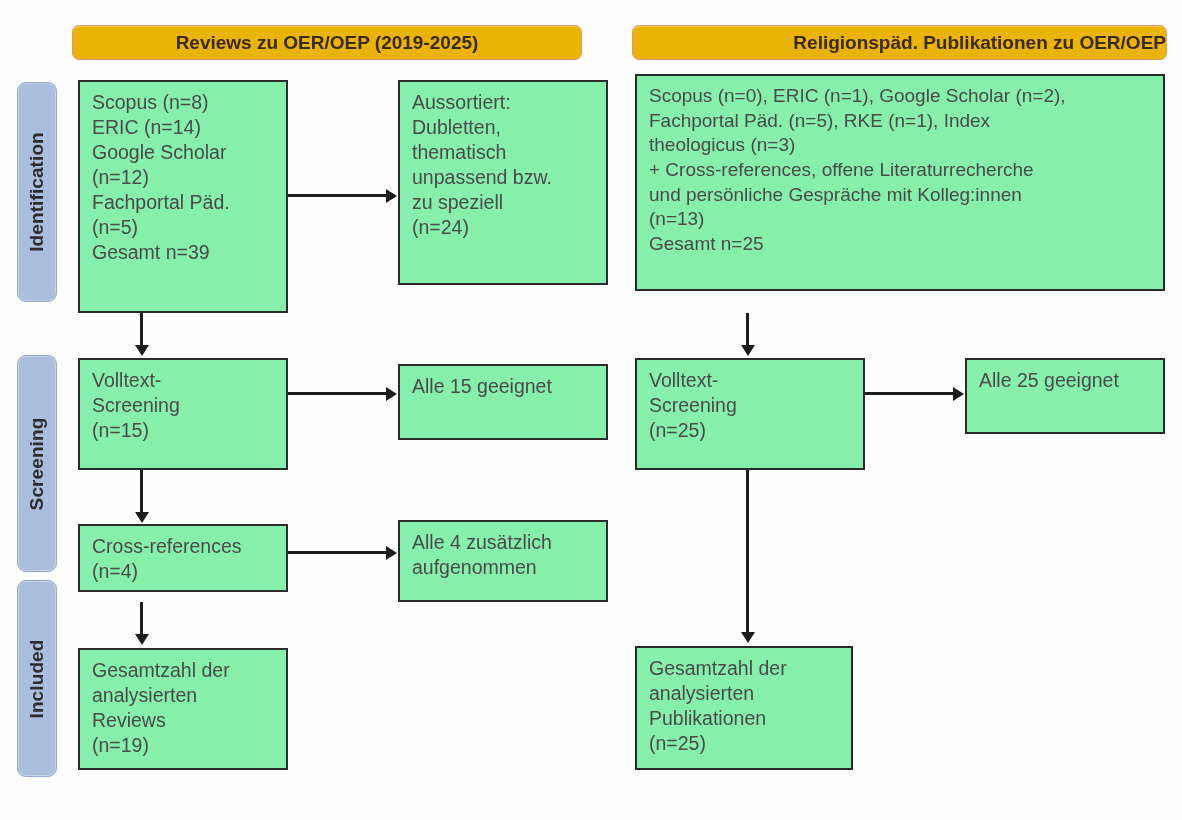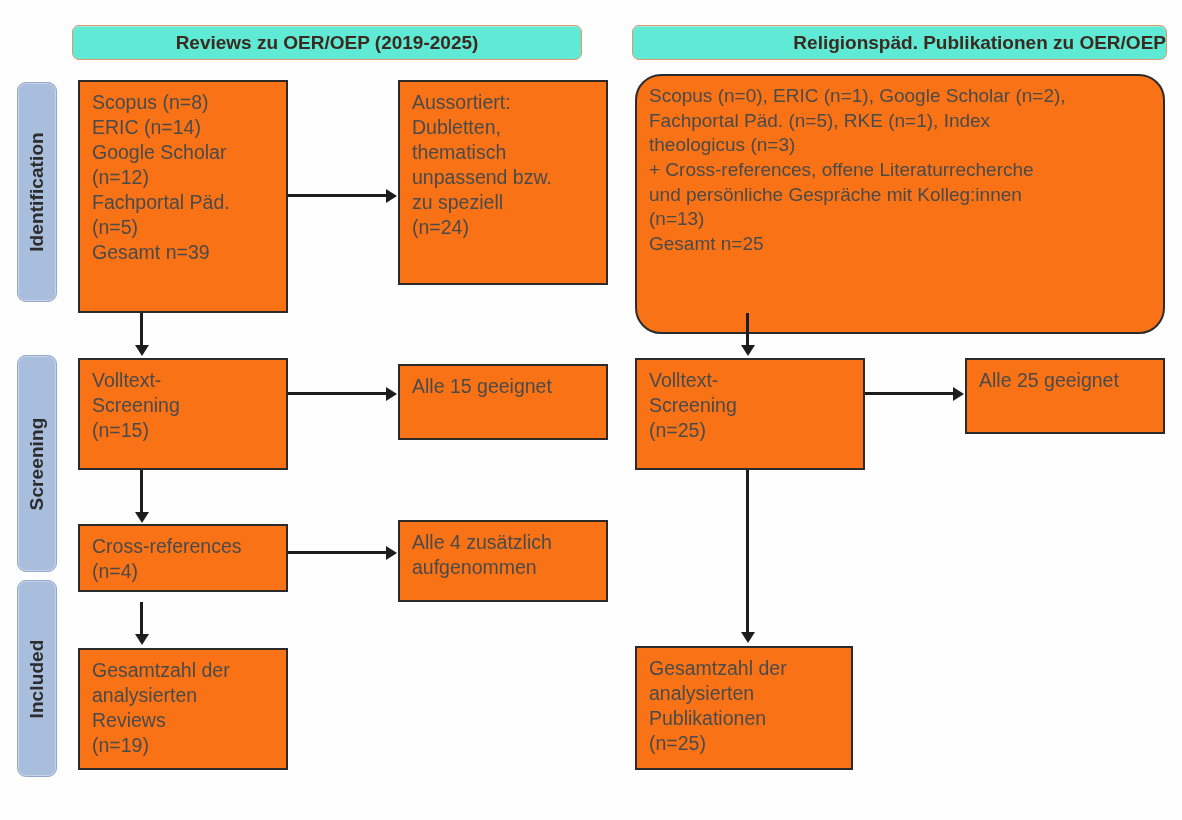--- a/index.html
+++ b/index.html
@@ -29,37 +29,37 @@
     white-space:nowrap;
     font-size:19px;
     font-weight:700;
     color:#2c2c2c;
     letter-spacing:.1px;
   }
 
   
   .banner{
     position:absolute;
-    background:#5eead4;
+    background:#eab308;
     border:1px solid #e2956a;
     border-radius:7px;
     display:flex;align-items:center;justify-content:center;
     box-shadow:inset 0 1px 0 rgba(255,255,255,.35);
   }
   .banner span{
     font-size:19px;
     font-weight:700;
     color:#3b2a20;
     white-space:nowrap;
   }
 
   
   .box{
     position:absolute;
-    background:#f97316;
+    background:#86efac;
     border:2.5px solid #2b2b2b;
     box-sizing:border-box;
     padding:8px 10px 6px 12px;
   }
   .box .btxt{
     font-size:19.5px;
     line-height:1.28;
     color:#4a4a4a;
     white-space:pre-line;
     font-weight:400;
@@ -167,21 +167,21 @@
   <div class="vline" style="left:140px;top:602px;height:34px;"></div>
   <div class="arrow-down" style="left:134.5px;top:634px;"></div>
 
   <div class="box" style="left:78px;top:648px;width:210px;height:122px;">
     <div class="btxt">Gesamtzahl der
 analysierten
 Reviews
 (n=19)</div>
   </div>
 
-  <div class="box dense" style="left:635px;top:74px;width:530px;height:260px;border-radius:26px;">
+  <div class="box dense" style="left:635px;top:74px;width:530px;height:217px;">
     <div class="btxt">Scopus (n=0), ERIC (n=1), Google Scholar (n=2),
 Fachportal Päd. (n=5), RKE (n=1), Index
 theologicus (n=3)
 + Cross-references, offene Literaturrecherche
 und persönliche Gespräche mit Kolleg:innen
 (n=13)
 Gesamt n=25</div>
   </div>
 
   <div class="vline" style="left:746px;top:313px;height:34px;"></div>

